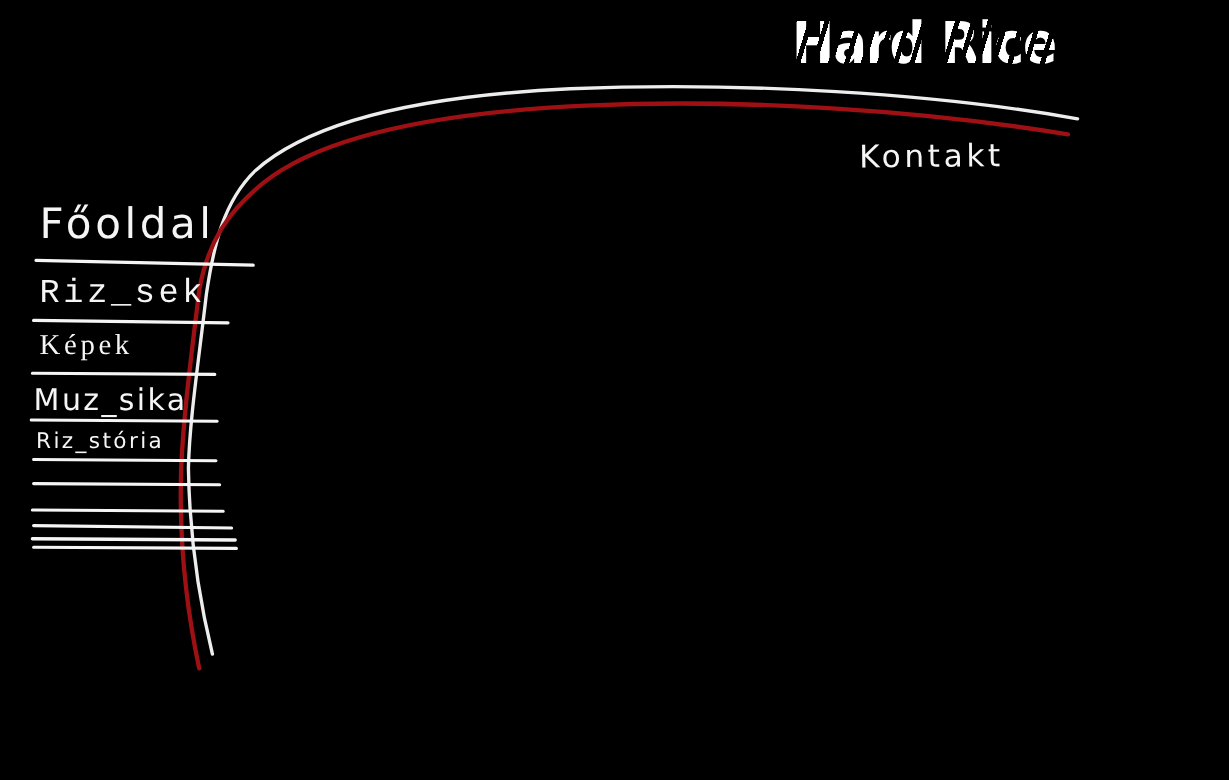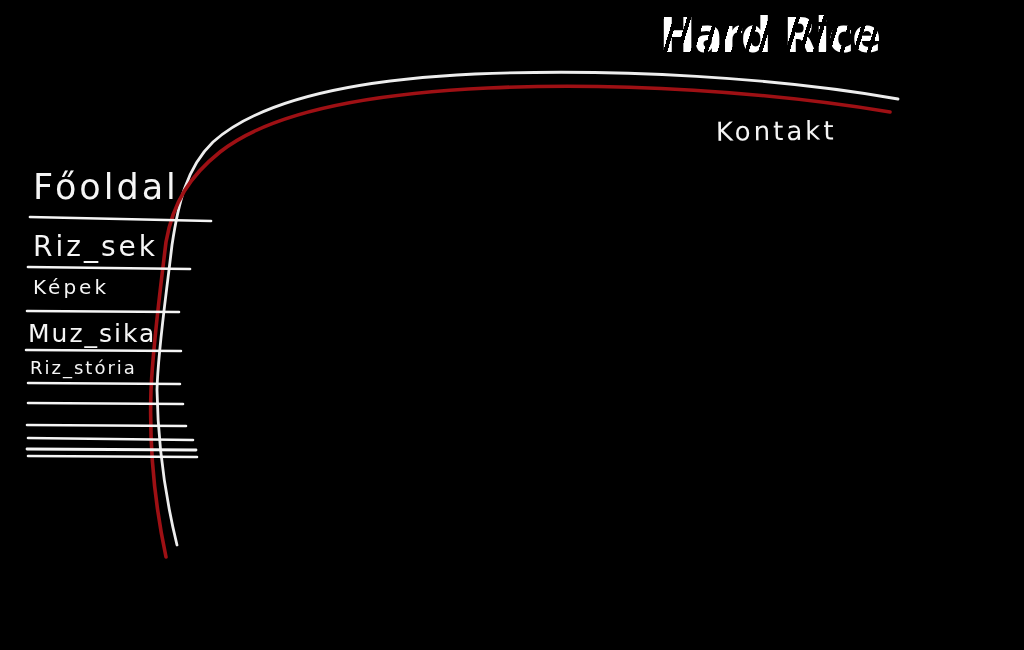--- a/index.html
+++ b/index.html
@@ -52,22 +52,22 @@
 
   
   .menu-item{
     position:absolute;
     color:var(--text-white);
     letter-spacing:2px;
     white-space:nowrap;
     cursor:pointer;
   }
   .mi-0{left:33px;top:167px;font-size:35px;letter-spacing:3px;}
-  .mi-1{left:33px;top:230px;font-size:28px;letter-spacing:3px;}
-  .mi-2{left:33px;top:275px;font-size:20px;letter-spacing:3px;}
+  .mi-1{left:33px;top:230px;font-size:28px;letter-spacing:3px;font-family:Liberation Mono, monospace;}
+  .mi-2{left:33px;top:275px;font-size:24px;letter-spacing:3px;font-family:Liberation Serif, serif;}
   .mi-3{left:28px;top:319px;font-size:25px;letter-spacing:2px;}
   .mi-4{left:30px;top:357px;font-size:18px;letter-spacing:2px;}
 </style>
 </head>
 <body>
 
 <div class="stage">
 
   <svg class="decor" width="1024" height="650" viewBox="0 0 1024 650">
 

